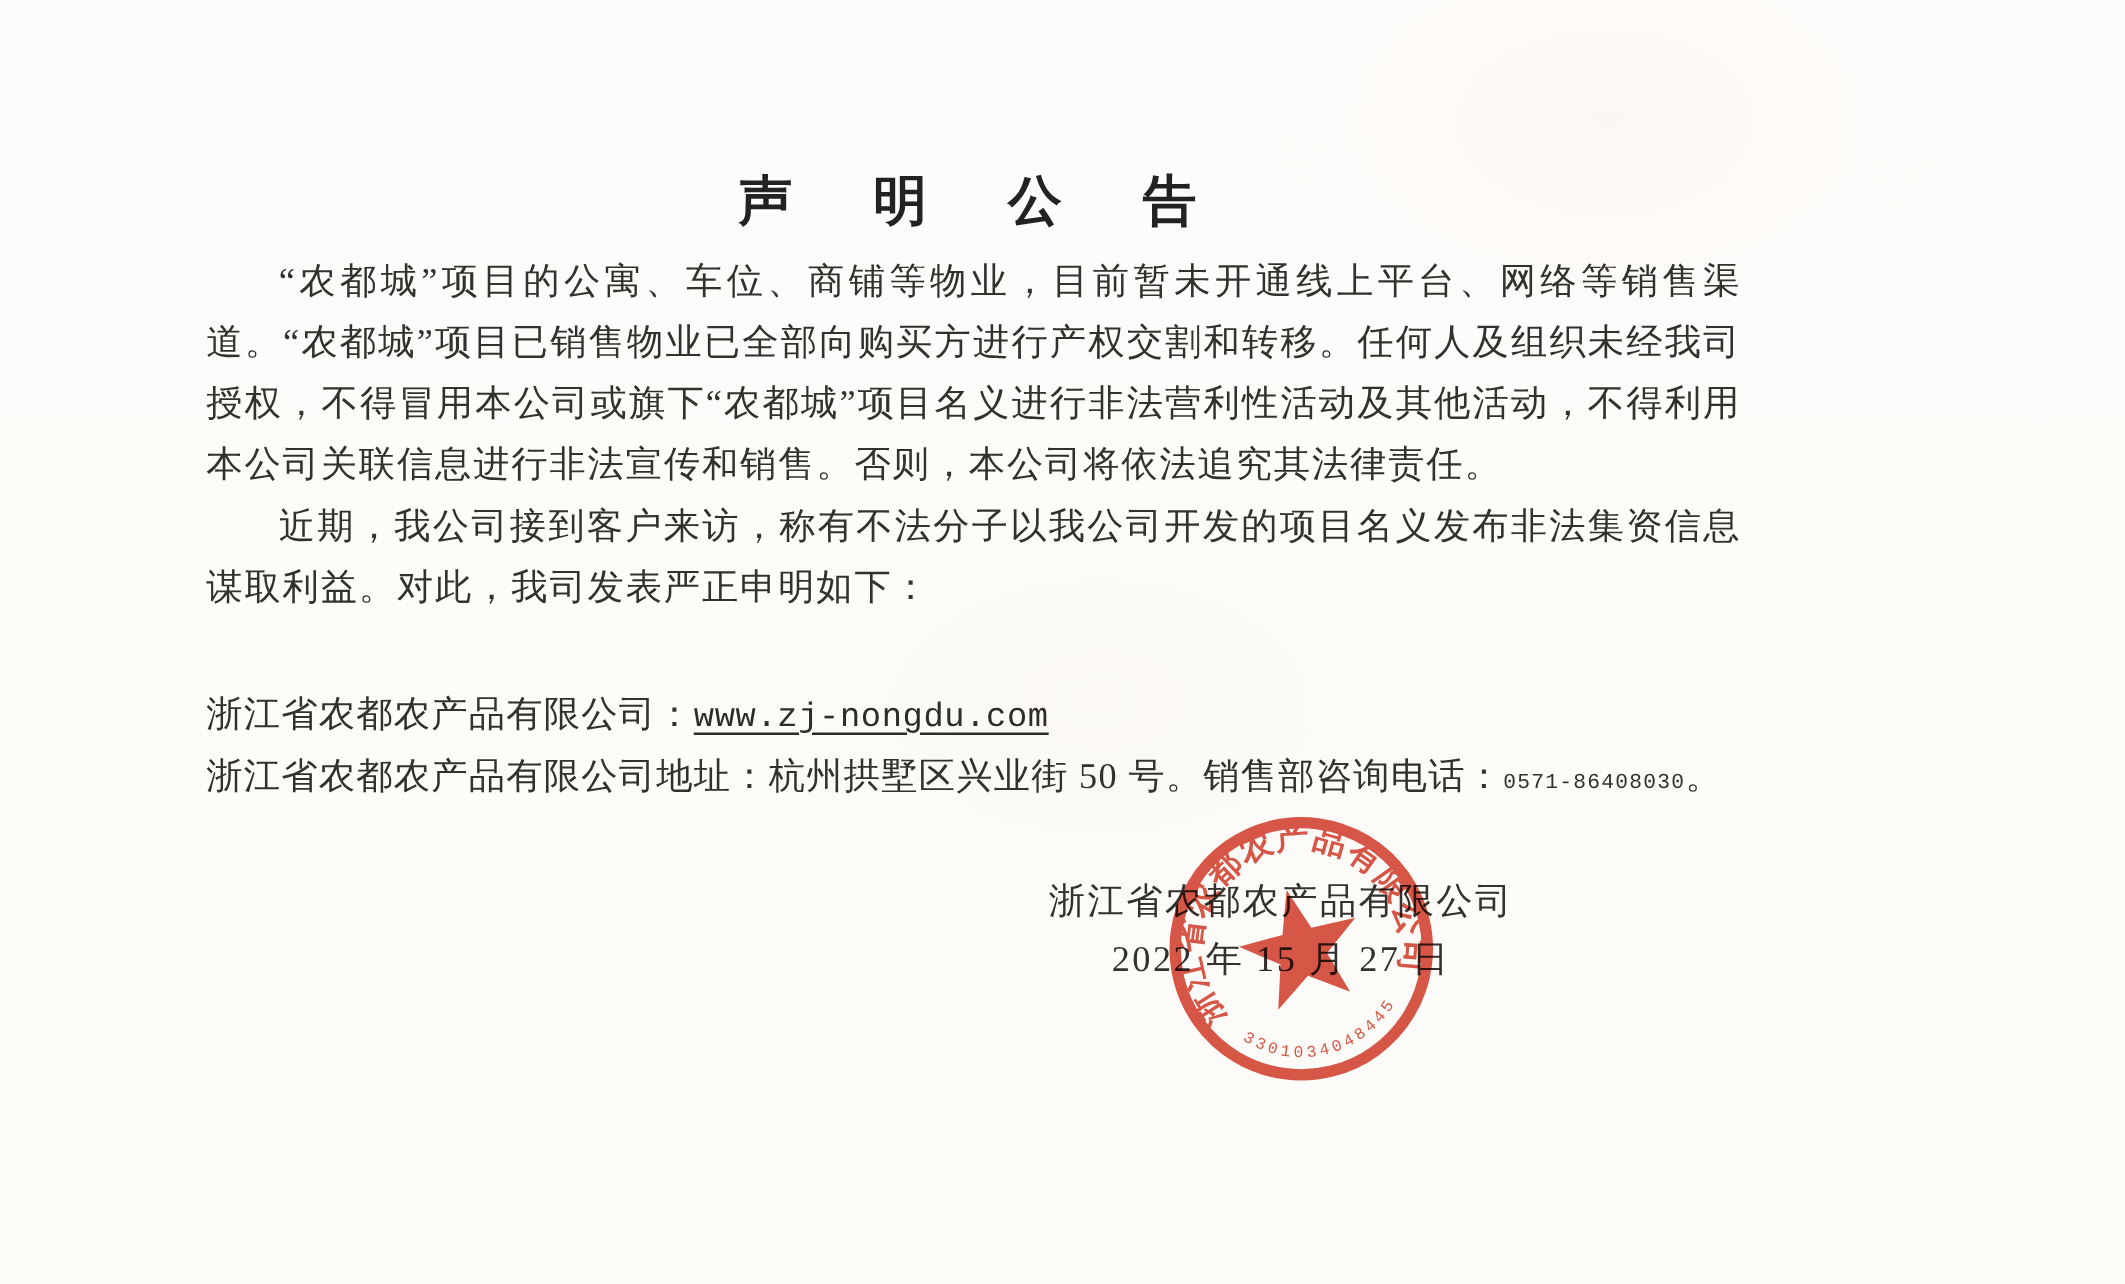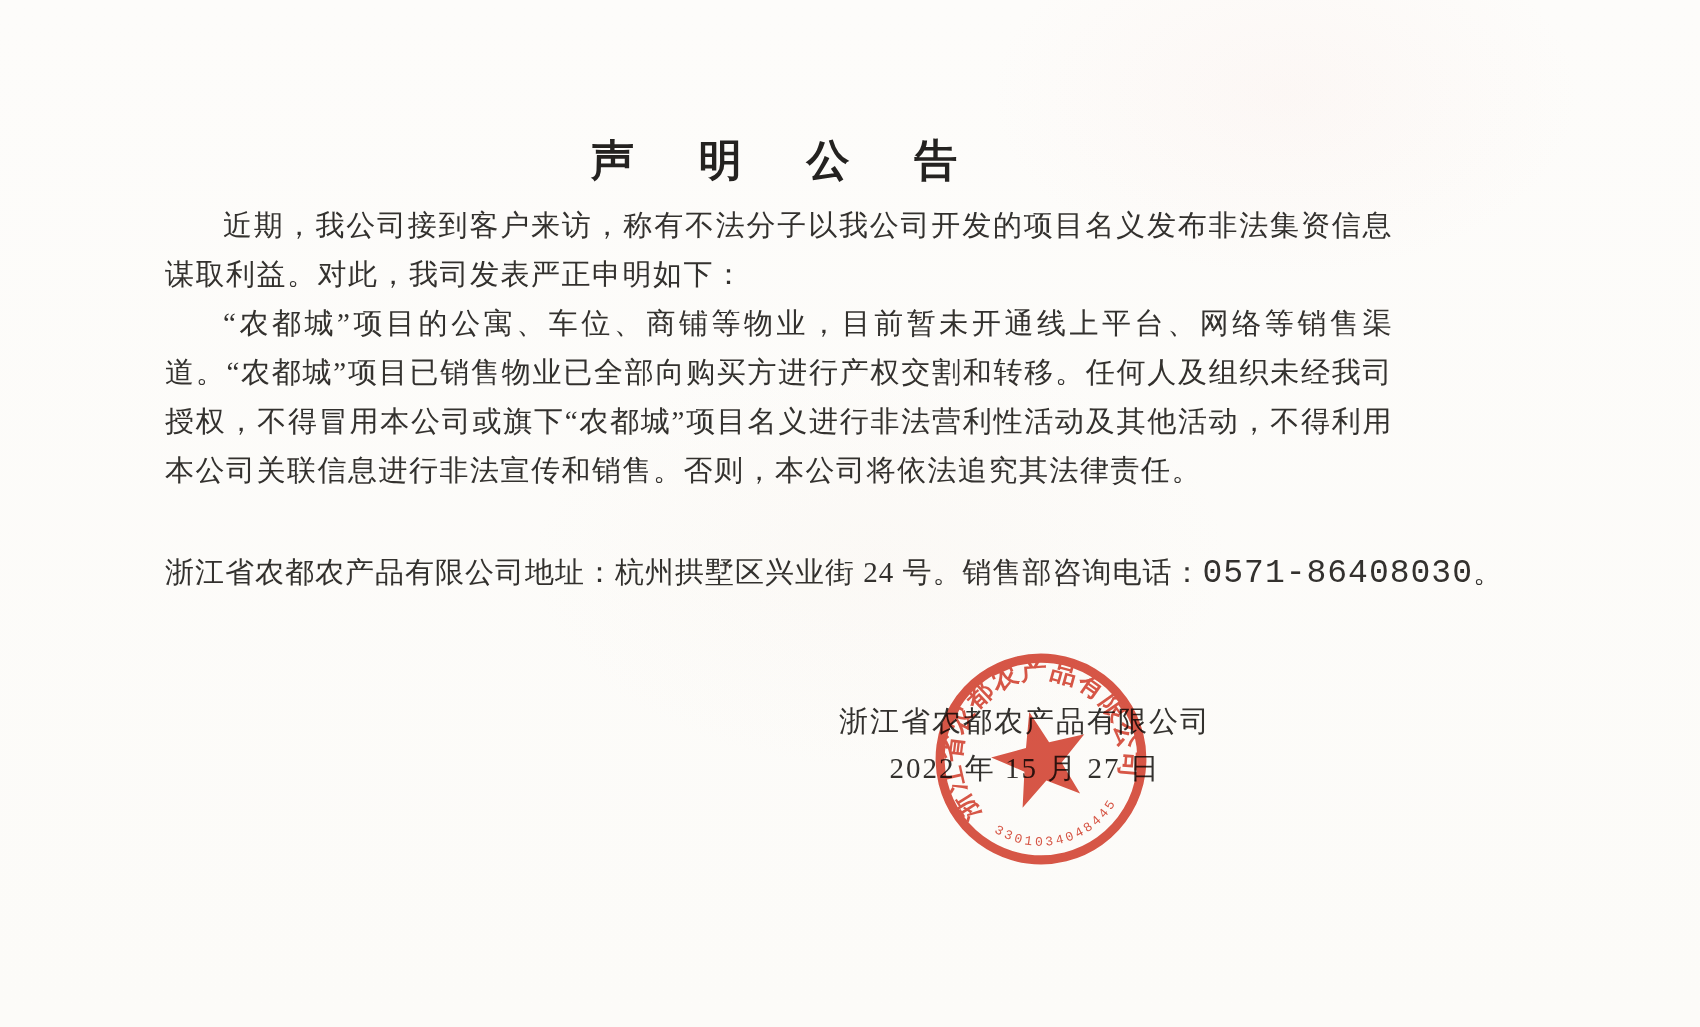--- a/index.html
+++ b/index.html
@@ -52,21 +52,21 @@
   }
   .contact-line { white-space: nowrap; }
   .contact-line a {
     font-family: "Liberation Mono", "DejaVu Sans Mono", monospace;
     font-size: 27px;
     color: #2e2c2a;
     text-decoration: underline;
     text-underline-offset: 5px;
     letter-spacing: 0.5px;
   }
-  .phone-num { font-family: "Liberation Mono", "DejaVu Sans Mono", monospace; font-size: 33px; }
+  .phone-num { font-family: "Liberation Mono", "DejaVu Sans Mono", monospace; font-size: 17px; }
   .signature {
     position: absolute;
     left: 700px;
     top: 698px;
     width: 650px;
     text-align: center;
     font-size: 29px;
     line-height: 47px;
     letter-spacing: 2px;
     color: #33312e;
@@ -85,27 +85,30 @@
   .seal svg { width: 100%; height: 100%; }
 </style>
 </head>
 <body>
 
 <div class="page">
 
   <h1 class="doc-title">声 明 公 告</h1>
 
   <div class="doc-body">
+    <p>“农都城”项目的公寓、车位、商铺等物业，目前暂未开通线上平台、网络等销售渠道。“农都城”项目已销售物业已全部向购买方进行产权交割和转移。任何人及组织未经我司授权，不得冒用本公司或旗下“农都城”项目名义进行非法营利性活动及其他活动，不得利用本公司关联信息进行非法宣传和销售。否则，本公司将依法追究其法律责任。</p>
     <p>近期，我公司接到客户来访，称有不法分子以我公司开发的项目名义发布非法集资信息谋取利益。对此，我司发表严正申明如下：</p>
-    <p>“农都城”项目的公寓、车位、商铺等物业，目前暂未开通线上平台、网络等销售渠道。“农都城”项目已销售物业已全部向购买方进行产权交割和转移。任何人及组织未经我司授权，不得冒用本公司或旗下“农都城”项目名义进行非法营利性活动及其他活动，不得利用本公司关联信息进行非法宣传和销售。否则，本公司将依法追究其法律责任。</p>
   </div>
 
   <div class="contacts">
     <div class="contact-line">
-      <span>浙江省农都农产品有限公司地址：杭州拱墅区兴业街 24 号。销售部咨询电话：</span><span class="phone-num">0571-86408030</span><span>。</span>
+      <span>浙江省农都农产品有限公司：</span><a>www.zj-nongdu.com</a>
+    </div>
+    <div class="contact-line">
+      <span>浙江省农都农产品有限公司地址：杭州拱墅区兴业街 50 号。销售部咨询电话：</span><span class="phone-num">0571-86408030</span><span>。</span>
     </div>
   </div>
 
   <div class="signature">
     <div>浙江省农都农产品有限公司</div>
     <div>2022 年 15 月 27 日</div>
   </div>
 
   <div class="seal">
     <svg viewBox="0 0 230 230" xmlns="http://www.w3.org/2000/svg">

